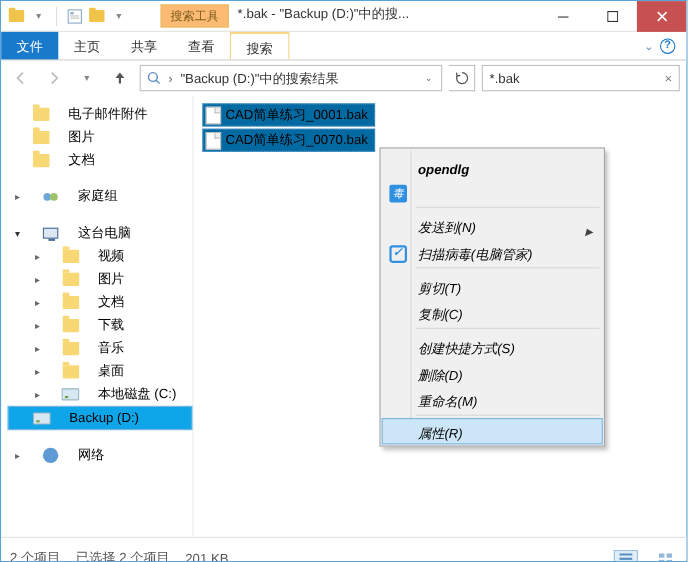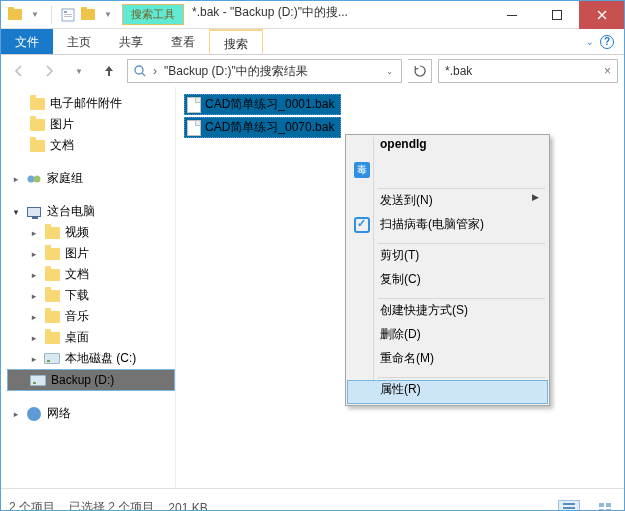--- a/index.html
+++ b/index.html
@@ -10,57 +10,57 @@
 .folder-mini { display: inline-block; width: 14px; height: 11px; background: #f0c44a; border-radius: 1px; position: relative; }
 .folder-mini::before { content:""; position:absolute; top:-2px; left:0; width:6px; height:3px; background:#f0c44a; border-radius:1px 1px 0 0; }
 .sep { width:1px; height:18px; background:#ddd; margin:0 4px; }
 .title-text { flex:1; text-align:left; padding-left:8px; color:#333; white-space:nowrap; overflow:hidden; }
 .winbtns { display:flex; margin-left:auto; }
 .winbtn { width:45px; height:28px; display:flex; align-items:center; justify-content:center; color:#333; }
 .winbtn.close { background:#c75050; color:#fff; }
 .ribbon-tabs { height:26px; display:flex; align-items:stretch; background:#fff; }
 .rtab { padding:5px 14px 4px; color:#333; border-bottom:1px solid transparent; }
 .rtab.file { background:#1979ca; color:#fff; }
-.tools-badge { display:inline-block; padding: 2px 8px; background:#5eead4; border:1px solid #e6be63; color:#7a5c1a; font-size:11px; }
+.tools-badge { display:inline-block; padding: 2px 8px; background:#fdba74; border:1px solid #e6be63; color:#7a5c1a; font-size:11px;margin-left:24px; }
 .ribbon-border { border-bottom:1px solid #d0d0d0; }
 .ribbon-collapse { margin-left:auto; padding:4px 10px; display:flex; align-items:center; gap:6px; color:#5a8dc0; }
 .navrow { height:32px; display:flex; align-items:center; gap:6px; padding:3px 6px; }
 .navbtn { width:24px; height:24px; border-radius:2px; display:flex; align-items:center; justify-content:center; color:#888; }
 .navbtn.enabled { color:#333; }
 .addrbox { flex:1; height:24px; border:1px solid #c0c0c0; display:flex; align-items:center; padding:0 2px; background:#fff; }
 .addrbox .icon { width:20px; display:flex; justify-content:center; }
 .addrbox .crumb { padding:0 4px; color:#333; }
 .addrbox .arrow { padding:0 3px; color:#666; }
 .addrbox .drop { margin-left:auto; padding:0 6px; color:#666; }
 .refresh { width:24px; height:24px; border:1px solid #c0c0c0; border-left:none; display:flex; align-items:center; justify-content:center; color:#555; }
 .searchbox { width:180px; height:24px; border:1px solid #c0c0c0; display:flex; align-items:center; padding:0 6px; color:#333; }
 .searchbox .clear { margin-left:auto; color:#777; }
 .workspace { display:flex; height: calc(511px - 28px - 26px - 32px - 22px - 2px); }
 .tree { width:175px; border-right:1px solid #ededed; overflow:auto; padding:6px 0 6px 6px; }
 .tree-group { margin-bottom:12px; }
-.tree-item { display:flex; align-items:center; gap:5px; padding:2px 2px 2px 4px; white-space:nowrap; }
+.tree-item { display:flex; align-items:center; gap:17px; padding:2px 2px 2px 4px; white-space:nowrap; }
 .tree-item.sub { padding-left:22px; }
-.tree-item.sel { background:#737373; border:1px solid #7ab5e0; }
+.tree-item.sel { background:#0ea5e9; border:1px solid #7ab5e0; }
 .exp { width:10px; color:#666; font-size:9px; display:inline-flex; justify-content:center; }
 .ticon { width:16px; height:16px; display:flex; align-items:center; justify-content:center; }
 .folder-y { width:15px; height:12px; background:#f8d775; border-radius:1px; position:relative; }
 .folder-y::before { content:""; position:absolute; top:-3px; left:0; width:6px; height:3px; background:#f8d775; border-radius:1px 1px 0 0; }
 .drive-icn { width:16px; height:11px; background:#d8e8f2; border:1px solid #9bb6c6; border-radius:1px; position:relative; }
 .drive-icn::after { content:""; position:absolute; bottom:1px; left:2px; width:3px; height:2px; background:#6fa04a; }
 .pc-icn { width:14px; height:10px; border:1px solid #4b6d98; background:#dce7f3; position:relative; }
 .pc-icn::after { content:""; position:absolute; bottom:-3px; left:4px; width:6px; height:2px; background:#4b6d98; }
 .net-icn { width:14px; height:14px; border-radius:50%; background:#5e9bd6; position:relative; }
 .content { flex:1; position:relative; padding:6px 8px; }
 .fileitem { display:inline-flex; align-items:center; gap:4px; padding:1px 6px 1px 2px; margin:1px 0; }
 .fileitem.sel { background:#0369a1; border:1px dotted #5a9bd5; }
 .file-icn { width:14px; height:16px; background:#fff; border:1px solid #c0c0c0; position:relative; }
 .file-icn::after { content:""; position:absolute; top:0; right:0; width:4px; height:4px; background:#eee; border-left:1px solid #c0c0c0; border-bottom:1px solid #c0c0c0; }
 .ctxmenu { position:absolute; left:345px; top:134px; width:205px; background:#f0f0f0; border:1px solid #a7a7a7; box-shadow:3px 3px 4px rgba(0,0,0,0.25); padding:2px; }
 .ctxmenu::before { content:""; position:absolute; left:27px; top:2px; bottom:2px; width:1px; background:#d7d7d7; }
-.mi { display:flex; align-items:flex-start; height:24px; padding:0 18px 0 32px; position:relative; }
+.mi { display:flex; align-items:flex-end; height:24px; padding:0 18px 0 32px; position:relative;font-style:italic; }
 .mi.hover { background:#cde6f7; border:1px solid #7ab5e0; height:24px; margin:-1px; }
 .mi .micon { position:absolute; left:5px; width:18px; height:18px; display:flex; align-items:center; justify-content:center; }
 .mi .subarrow { position:absolute; right:8px; font-size:9px; color:#444; }
 .msep { height:1px; background:#d7d7d7; margin:3px 2px 3px 30px; }
 .kingsoft { width:16px; height:16px; background:#2f8fe0; color:#fff; font-size:10px; display:flex; align-items:center; justify-content:center; border-radius:2px; }
 .tencent { width:16px; height:16px; border:2px solid #2f8fe0; border-radius:3px; position:relative; }
 .tencent::after { content:"✓"; position:absolute; top:-2px; left:1px; color:#2f8fe0; font-size:11px; font-weight:bold; }
 .statusbar { height:38px; border-top:1px solid #e0e0e0; display:flex; align-items:center; padding:0 8px; gap:14px; color:#555; background:#fff; }
 .statusbar .spacer { flex:1; }
 .viewbtn { width:22px; height:16px; border:1px solid transparent; display:flex; align-items:center; justify-content:center; color:#5a8dc0; }

